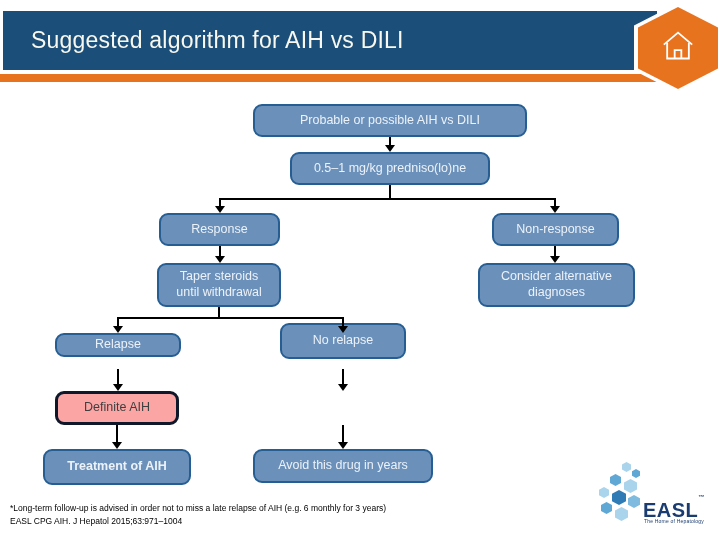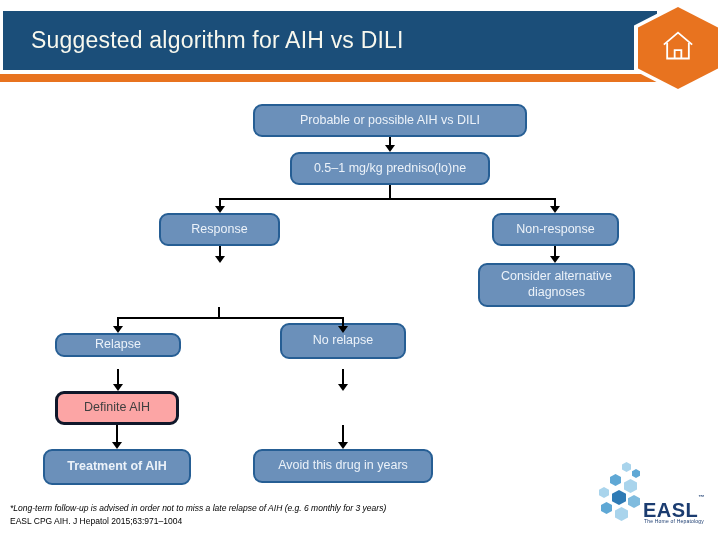--- a/index.html
+++ b/index.html
@@ -40,21 +40,21 @@
   .vline { position:absolute; width:2px; background:#000; }
   .hline { position:absolute; height:2px; background:#000; }
   .arrowhead {
     position:absolute; width:0; height:0;
     border-left:5px solid transparent; border-right:5px solid transparent;
     border-top:7px solid #000;
   }
 
   
   .footnote {
-    position:absolute; left:10px; top:503px; font-size:8.5px; font-style:italic;
+    position:absolute; left:10px; top:503px; font-size:8.5px; 
     color:#000;
   }
   .reference {
     position:absolute; left:10px; top:516px; font-size:8.5px; color:#000;
   }
 
   
   .easl-logo { position:absolute; left:596px; top:458px; width:120px; height:75px; }
   .easl-word {
     position:absolute; left:47px; top:36px; font-size:20px; font-weight:bold;
@@ -89,20 +89,22 @@
   </div>
 
   <div class="node filled" style="left:253px; top:104px; width:274px; height:33px;">Probable or possible AIH vs DILI</div>
 
   <div class="node filled" style="left:290px; top:152px; width:200px; height:33px;">0.5–1 mg/kg predniso(lo)ne</div>
 
   <div class="node filled" style="left:159px; top:213px; width:121px; height:33px;">Response</div>
 
   <div class="node filled" style="left:492px; top:213px; width:127px; height:33px;">Non-response</div>
 
+  <div class="node filled" style="left:157px; top:263px; width:124px; height:44px;">Taper steroids
+until withdrawal</div>
 
   <div class="node filled" style="left:478px; top:263px; width:157px; height:44px;">Consider alternative
 diagnoses</div>
 
   <div class="node filled" style="left:55px; top:333px; width:126px; height:24px;">Relapse</div>
 
   <div class="node filled" style="left:280px; top:323px; width:126px; height:36px;">No relapse</div>
 
   <div class="node outline" style="left:55px; top:391px; width:124px; height:34px;">Definite AIH</div>
 

